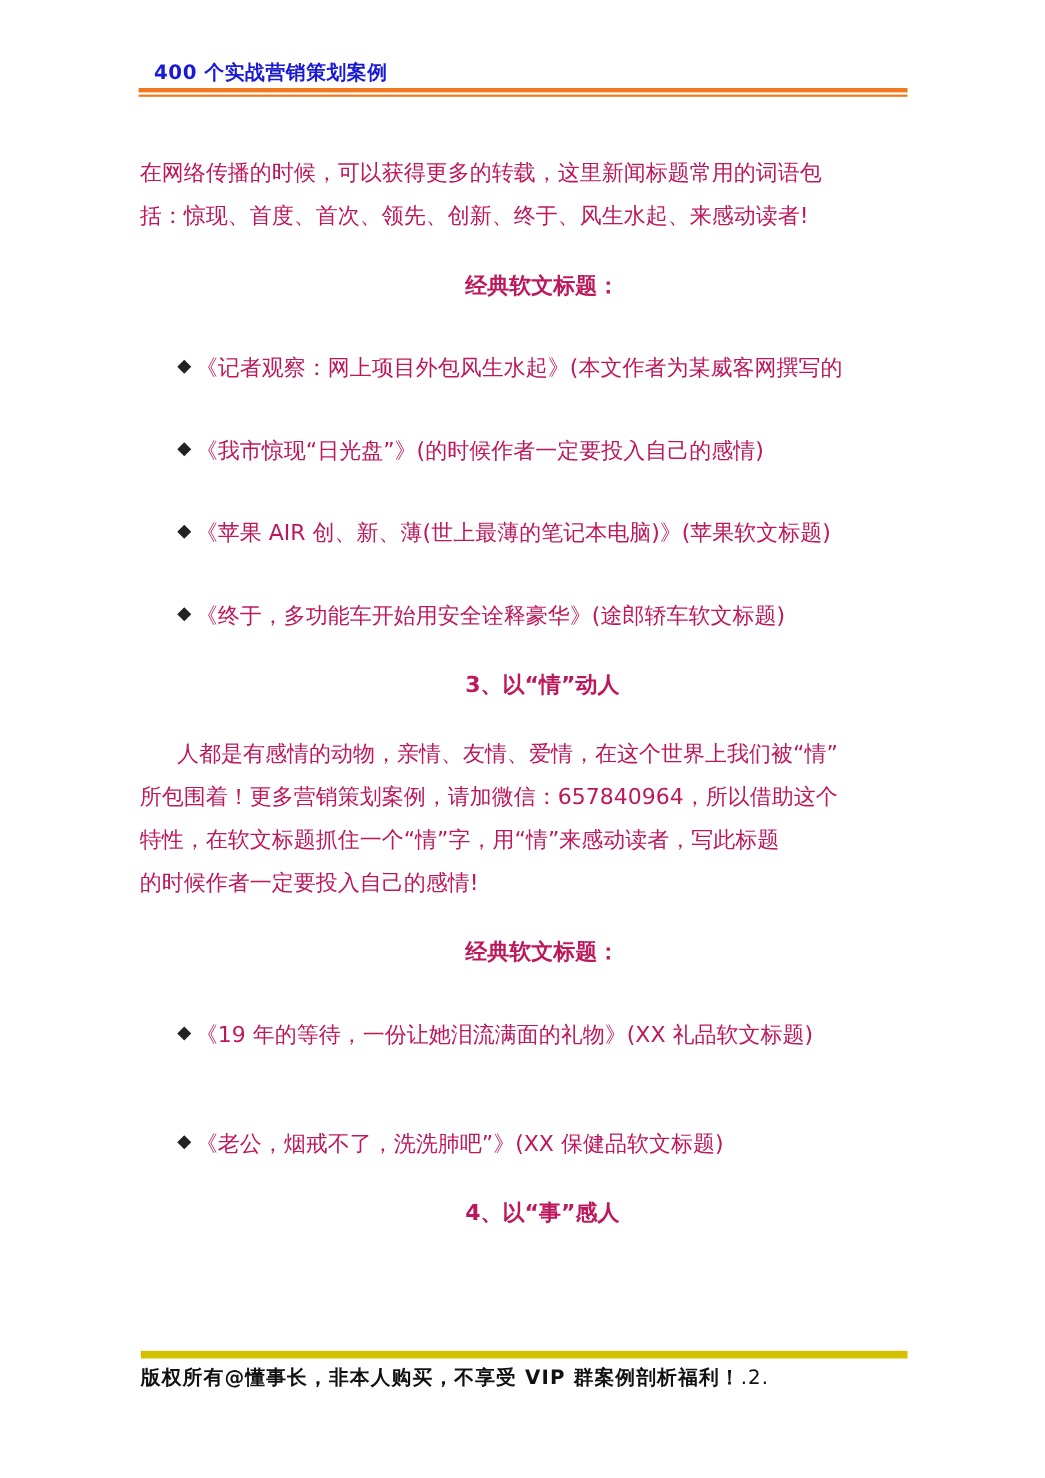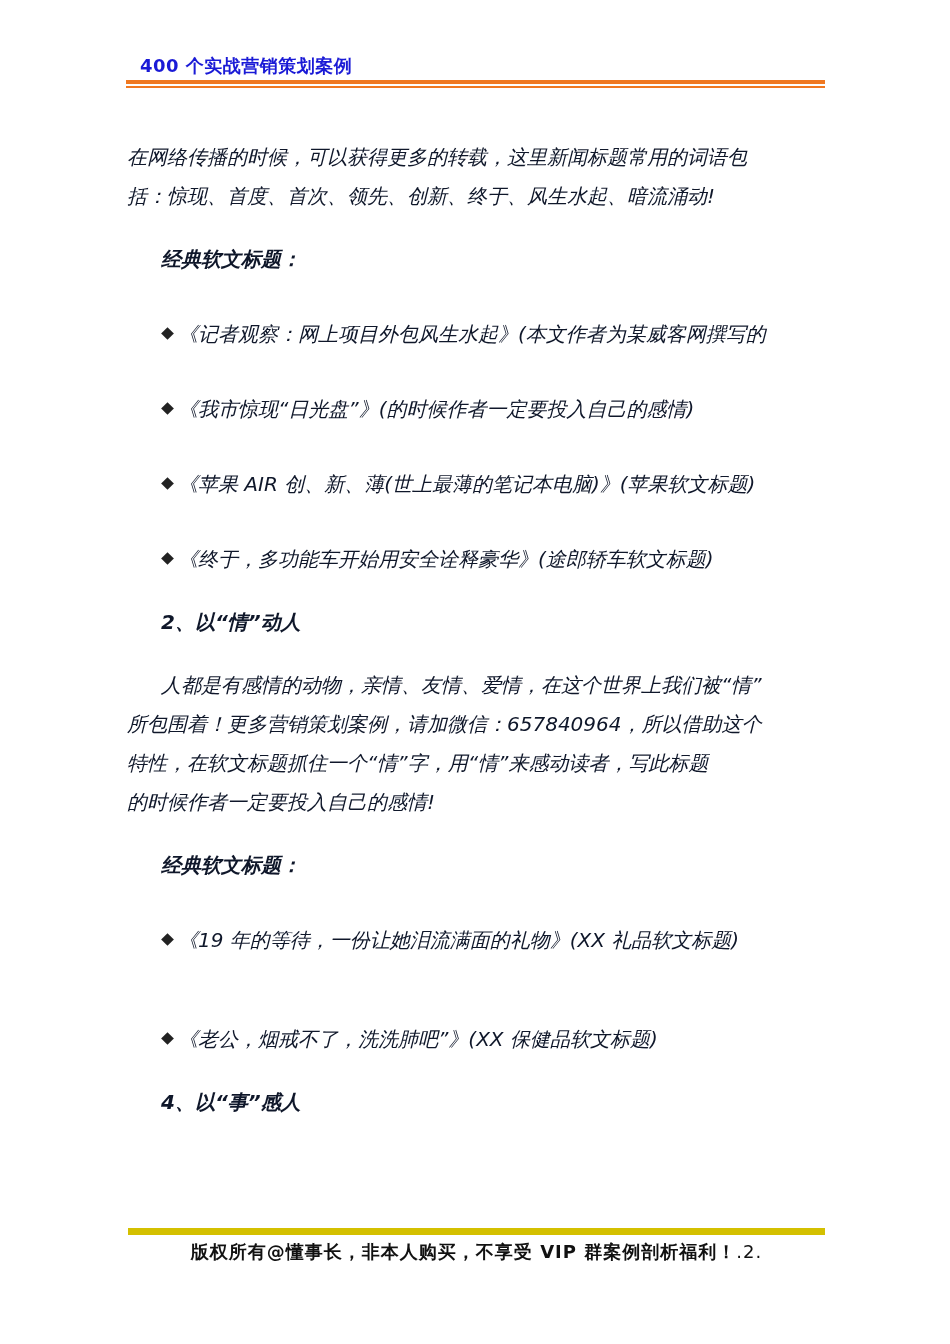--- a/index.html
+++ b/index.html
@@ -11,65 +11,65 @@
   .header .left, .header .right {
     position:absolute; top:0; font-weight:bold; color:#1a1ad6; font-size:18px;
     letter-spacing:0.5px; font-family:"DejaVu Sans", sans-serif;
   }
   .header .left { left:14px; }
   .header .right { right:14px; letter-spacing:1px; }
   .hline-thick { position:absolute; left:126px; top:80px; width:699px; height:4px; background:#f07820; }
   .hline-thin { position:absolute; left:126px; top:86px; width:699px; height:2px; background:#f07820; }
 
   .content { position:absolute; left:127px; top:138px; width:698px; }
-  .p { font-size:20px; line-height:39px; margin:0; color:#0f172a;font-style:italic; }
+  .p { font-size:20px; line-height:39px; margin:0; color:#be185d; }
   .indent { text-indent:34px; }
-  .bold { font-weight:bold; }
+  .bold { font-weight:bold;text-align:center; }
   .gap { height:24px; }
   .bullet { display:inline-block; width:9px; height:9px; background:#222;
             transform:rotate(45deg); margin-right:6px; margin-left:2px; vertical-align:3px; }
   .item { padding-left:34px;margin-top:12px; }
 
   .footer-bar { position:absolute; left:128px; top:1228px; width:697px; height:7px; background:#d4c000; }
-  .footer { position:absolute; left:128px; top:1240px; width:697px; text-align:center;
+  .footer { position:absolute; left:128px; top:1240px; width:697px; text-align:left;
             font-size:18px; font-weight:bold; color:#111; letter-spacing:1px; }
   .footer .pg { font-weight:normal; }
 </style>
 </head>
 <body>
 
 <div class="page">
 
   <div class="header">
     <span class="left">400 个实战营销策划案例</span>
   </div>
   <div class="hline-thick"></div>
   <div class="hline-thin"></div>
 
   <div class="content">
     <p class="p">在网络传播的时候，可以获得更多的转载，这里新闻标题常用的词语包</p>
-    <p class="p">括：惊现、首度、首次、领先、创新、终于、风生水起、暗流涌动!</p>
+    <p class="p">括：惊现、首度、首次、领先、创新、终于、风生水起、来感动读者!</p>
     <div class="gap"></div>
 
     <p class="p indent bold">经典软文标题：</p>
     <div class="gap"></div>
 
     <p class="p item"><span class="bullet"></span><span>《记者观察：网上项目外包风生水起》(本文作者为某威客网撰写的</span></p>
     <div class="gap"></div>
 
     <p class="p item"><span class="bullet"></span><span>《我市惊现“日光盘”》(的时候作者一定要投入自己的感情)</span></p>
     <div class="gap"></div>
 
     <p class="p item"><span class="bullet"></span><span>《苹果 AIR 创、新、薄(世上最薄的笔记本电脑)》(苹果软文标题)</span></p>
     <div class="gap"></div>
 
     <p class="p item"><span class="bullet"></span><span>《终于，多功能车开始用安全诠释豪华》(途郎轿车软文标题)</span></p>
     <div class="gap"></div>
 
-    <p class="p indent bold">2、以“情”动人</p>
+    <p class="p indent bold">3、以“情”动人</p>
     <div class="gap"></div>
 
     <p class="p indent">人都是有感情的动物，亲情、友情、爱情，在这个世界上我们被“情”</p>
     <p class="p">所包围着！更多营销策划案例，请加微信：657840964，所以借助这个</p>
     <p class="p">特性，在软文标题抓住一个“情”字，用“情”来感动读者，写此标题</p>
     <p class="p">的时候作者一定要投入自己的感情!</p>
     <div class="gap"></div>
 
     <p class="p indent bold">经典软文标题：</p>
     <div class="gap"></div>

